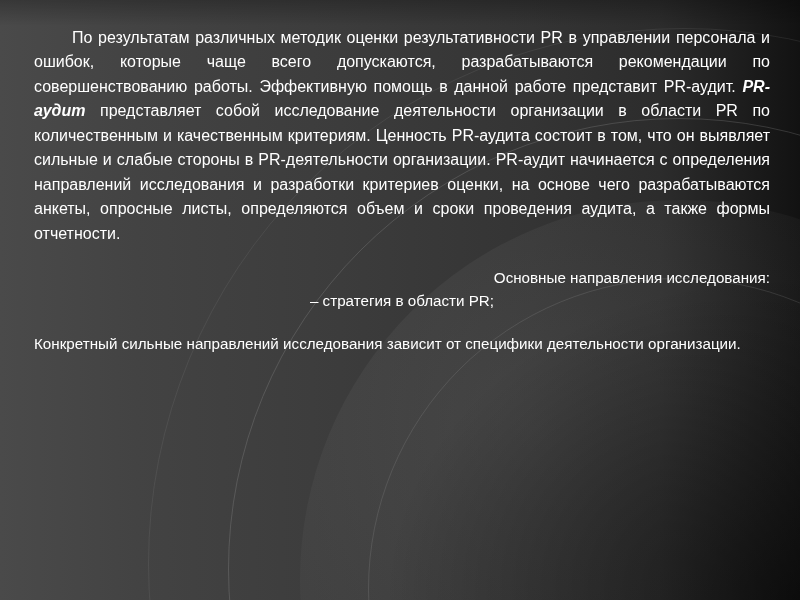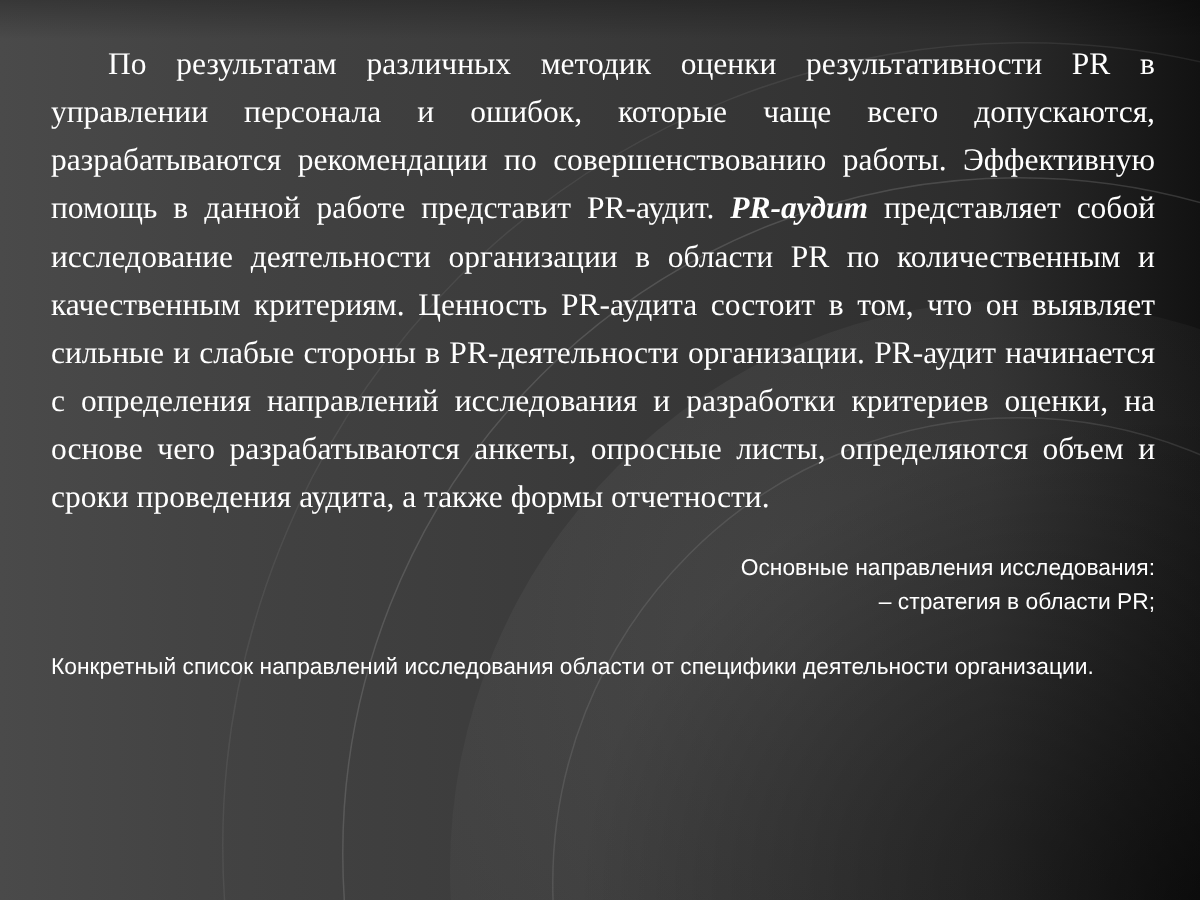--- a/index.html
+++ b/index.html
@@ -103,26 +103,25 @@
   }
 
   .content {
     position: absolute;
     left: 34px;
     top: 26px;
     width: 736px;
   }
   .para {
     color: #ffffff;
-    font-size: 21px;
+    font-size: 16px;
     line-height: 1.53;
     text-align: justify;
     text-justify: inter-word;
     margin: 0 0 0 0;
-    font-family: Liberation Serif, serif;
   }
   .para .indent {
     display: inline-block;
     width: 38px;
   }
   .bold-italic {
     font-weight: bold;
     font-style: italic;
   }
   .block-gap {
@@ -137,21 +136,21 @@
   }
   .list {
     margin: 0;
     padding: 0;
     list-style: none;
   }
   .list li {
     color: #ffffff;
     font-size: 15.2px;
     line-height: 1.52;
-    text-align: right;
+    text-align: center;
   }
   .closing {
     color: #ffffff;
     font-size: 15.2px;
     line-height: 1.53;
     text-align: justify;
     margin: 0;
   }
 </style>
 </head>
@@ -179,17 +178,17 @@
 
     <p class="heading-line">Основные направления исследования:</p>
 
     <ul class="list">
       <li>– стратегия в области PR;</li>
     </ul>
 
     <div class="block-gap"></div>
 
     <p class="closing">
-      <span class="indent"></span><span>Конкретный список направлений исследования области от специфики деятельности организации.</span>
+      <span class="indent"></span><span>Конкретный сильные направлений исследования зависит от специфики деятельности организации.</span>
     </p>
 
   </div>
 </div>
 
 </body></html>

